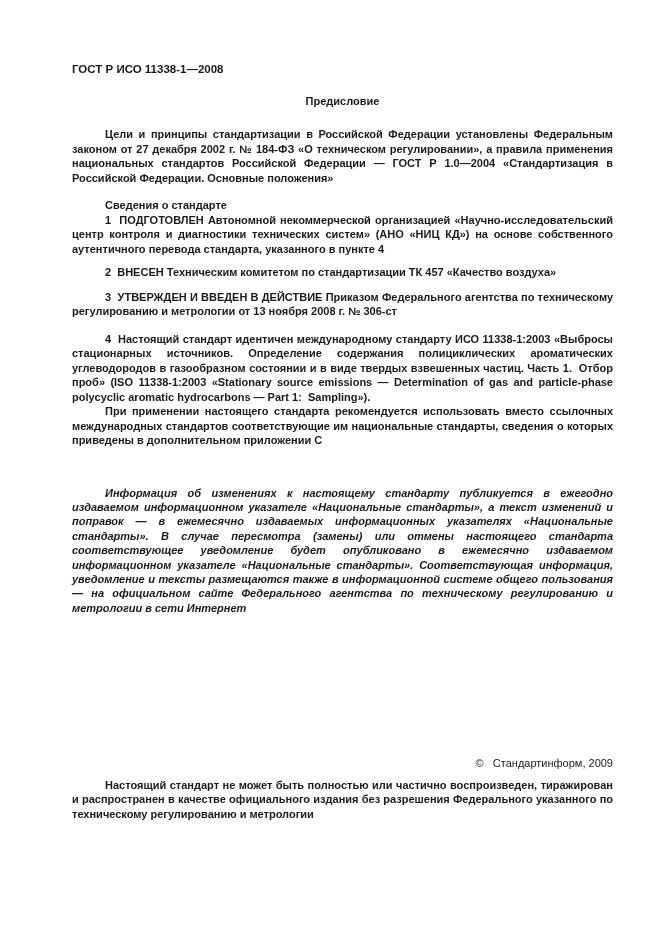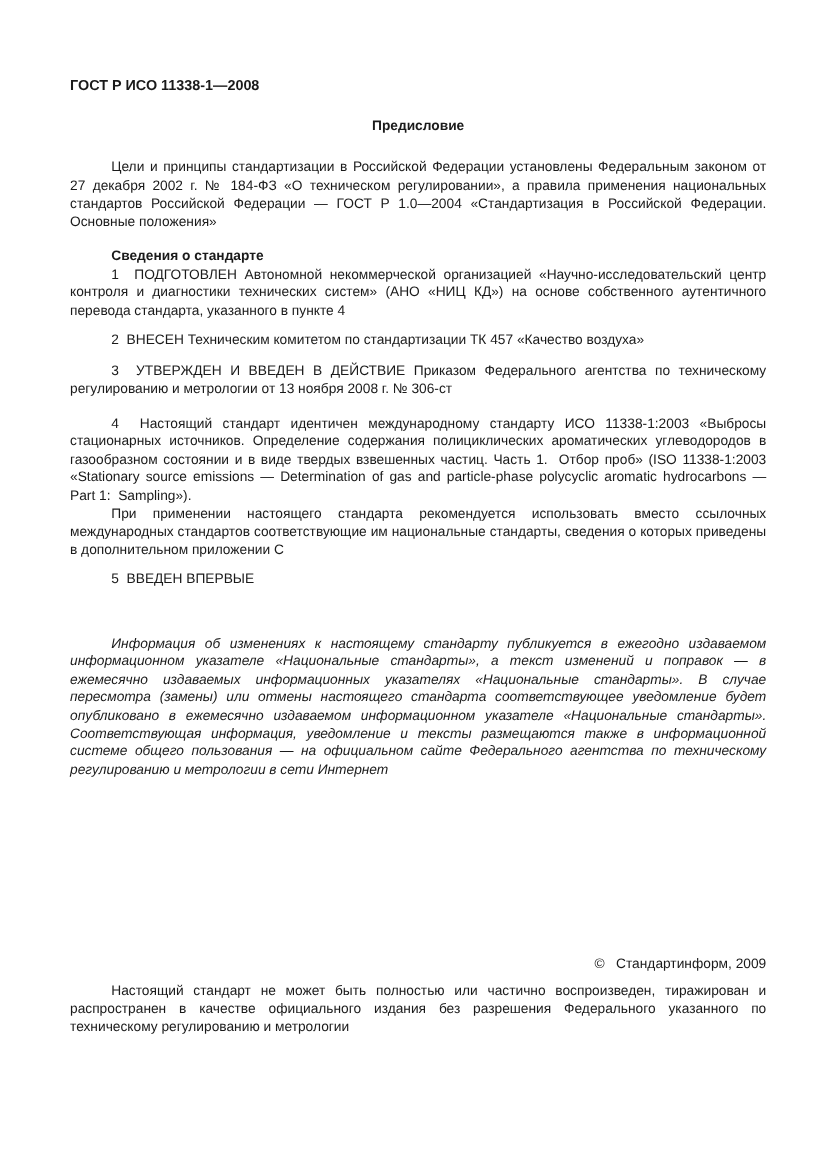--- a/index.html
+++ b/index.html
@@ -6,21 +6,21 @@
     margin: 0;
     padding: 0;
     background: #ffffff;
   }
   .sheet {
     position: relative;
     width: 661px;
     height: 936px;
     box-sizing: border-box;
     background: #ffffff;
-    padding: 62px 48px 0 56px;
+    padding: 62px 48px 0 72px;
     font-family: "Liberation Sans", "DejaVu Sans", sans-serif;
     font-size: 11px;
     line-height: 14.5px;
     color: #1a1a1a;
   }
   .running-header {
     font-weight: bold;
     font-size: 11.5px;
     line-height: 14px;
     margin: 0;
@@ -29,20 +29,21 @@
     font-weight: bold;
     font-size: 11px;
     line-height: 15px;
     text-align: center;
     margin: 18px 0 0 0;
   }
   p.body {
     margin: 0;
     text-align: justify;
     text-indent: 33px;
+    font-weight: bold;
   }
   p.intro { margin-top: 18px; }
   .section-heading {
     font-weight: bold;
     margin: 13px 0 0 0;
     text-indent: 33px;
   }
   p.item-1 { margin-top: 0; }
   p.item-2 { margin-top: 9px; }
   p.item-3 { margin-top: 10px; }
@@ -79,21 +80,20 @@
   <p class="body item-1">1&nbsp; ПОДГОТОВЛЕН Автономной некоммерческой организацией «Научно-исследовательский центр контроля и диагностики технических систем» (АНО «НИЦ КД») на основе собственного аутентичного перевода стандарта, указанного в пункте 4</p>
 
   <p class="body item-2">2&nbsp; ВНЕСЕН Техническим комитетом по стандартизации ТК 457 «Качество воздуха»</p>
 
   <p class="body item-3">3&nbsp; УТВЕРЖДЕН И ВВЕДЕН В ДЕЙСТВИЕ Приказом Федерального агентства по техническому регулированию и метрологии от 13 ноября 2008 г. № 306-ст</p>
 
   <p class="body item-4">4&nbsp; Настоящий стандарт идентичен международному стандарту ИСО 11338-1:2003 «Выбросы стационарных источников. Определение содержания полициклических ароматических углеводородов в газообразном состоянии и в виде твердых взвешенных частиц. Часть 1.&nbsp; Отбор проб» (ISO 11338-1:2003 «Stationary source emissions — Determination of gas and particle-phase polycyclic aromatic hydrocarbons — Part 1:&nbsp; Sampling»).</p>
 
   <p class="body item-4-note">При применении настоящего стандарта рекомендуется использовать вместо ссылочных международных стандартов соответствующие им национальные стандарты, сведения о которых приведены в дополнительном приложении С</p>
 
-  <p class="body item-5">5&nbsp; ВВЕДЕН ВПЕРВЫЕ</p>
 
   <p class="body info-italic">Информация об изменениях к настоящему стандарту публикуется в ежегодно издаваемом информационном указателе «Национальные стандарты», а текст изменений и поправок — в ежемесячно издаваемых информационных указателях «Национальные стандарты». В случае пересмотра (замены) или отмены настоящего стандарта соответствующее уведомление будет опубликовано в ежемесячно издаваемом информационном указателе «Национальные стандарты». Соответствующая информация, уведомление и тексты размещаются также в информационной системе общего пользования — на официальном сайте Федерального агентства по техническому регулированию и метрологии в сети Интернет</p>
 
   <div class="copyright-line">©&nbsp;&nbsp; Стандартинформ, 2009</div>
 
   <p class="body footer-note">Настоящий стандарт не может быть полностью или частично воспроизведен, тиражирован и распространен в качестве официального издания без разрешения Федерального указанного по техническому регулированию и метрологии</p>
 
 
 </div>
 

